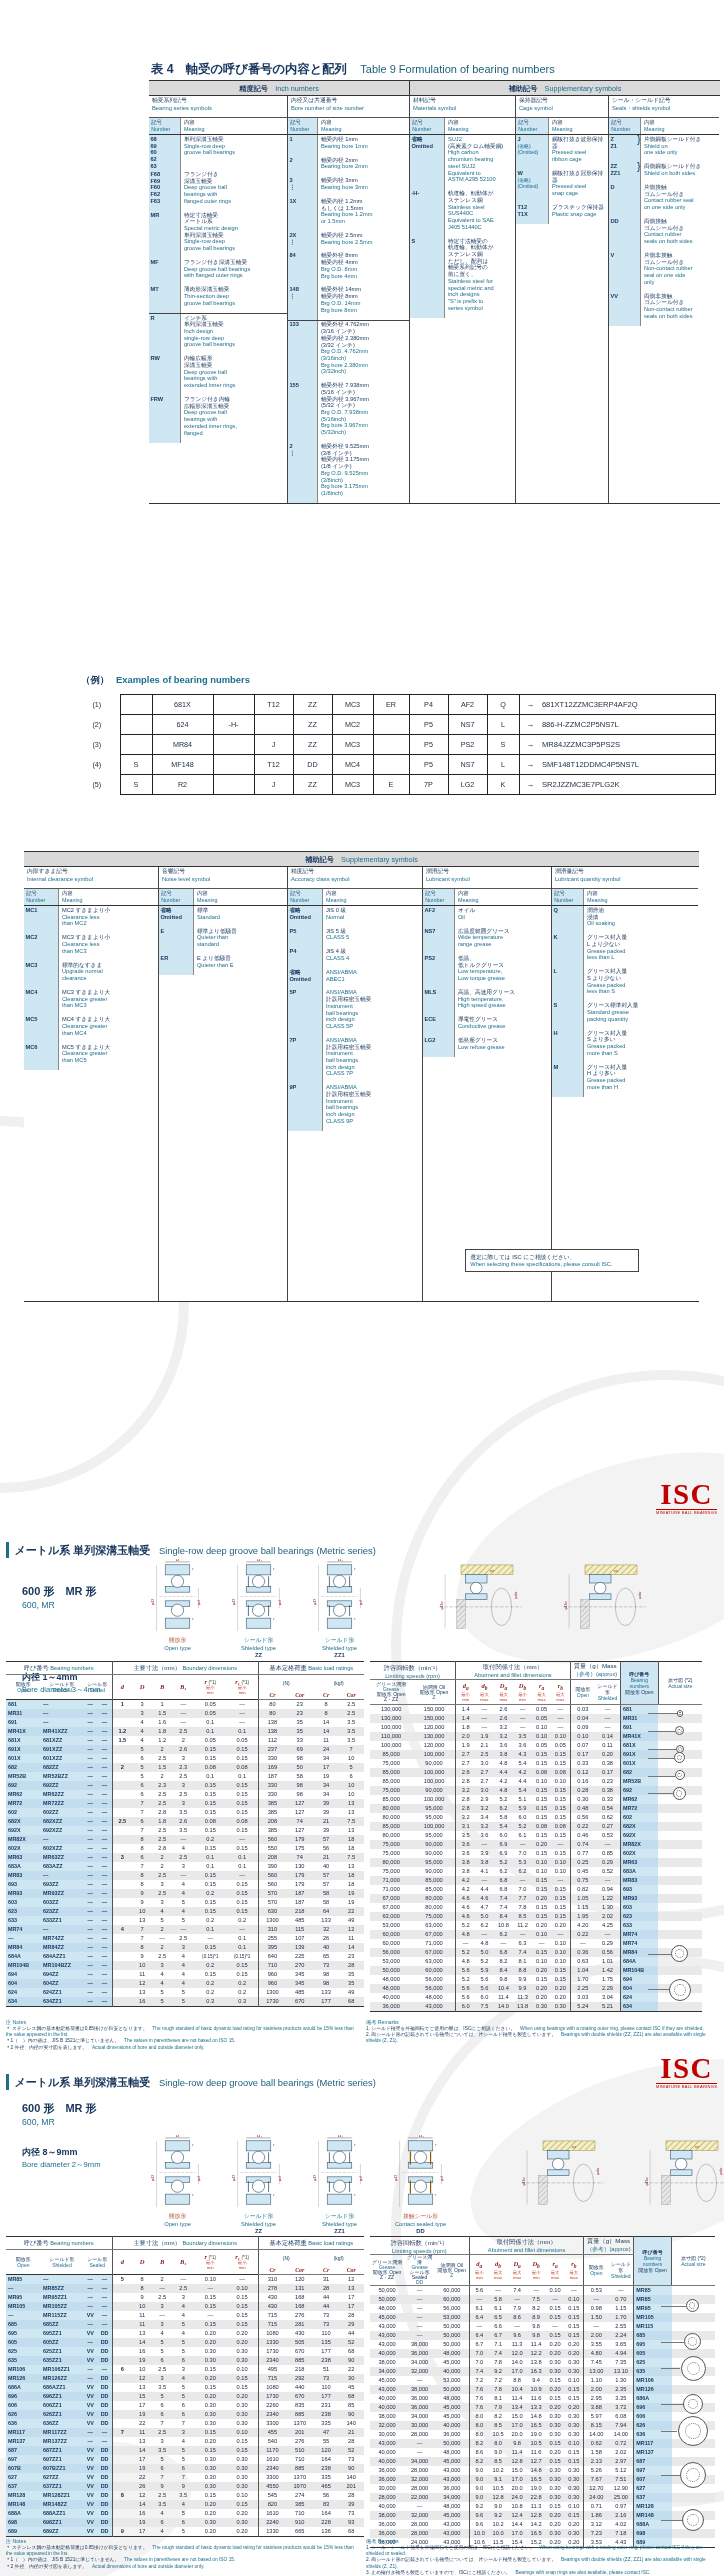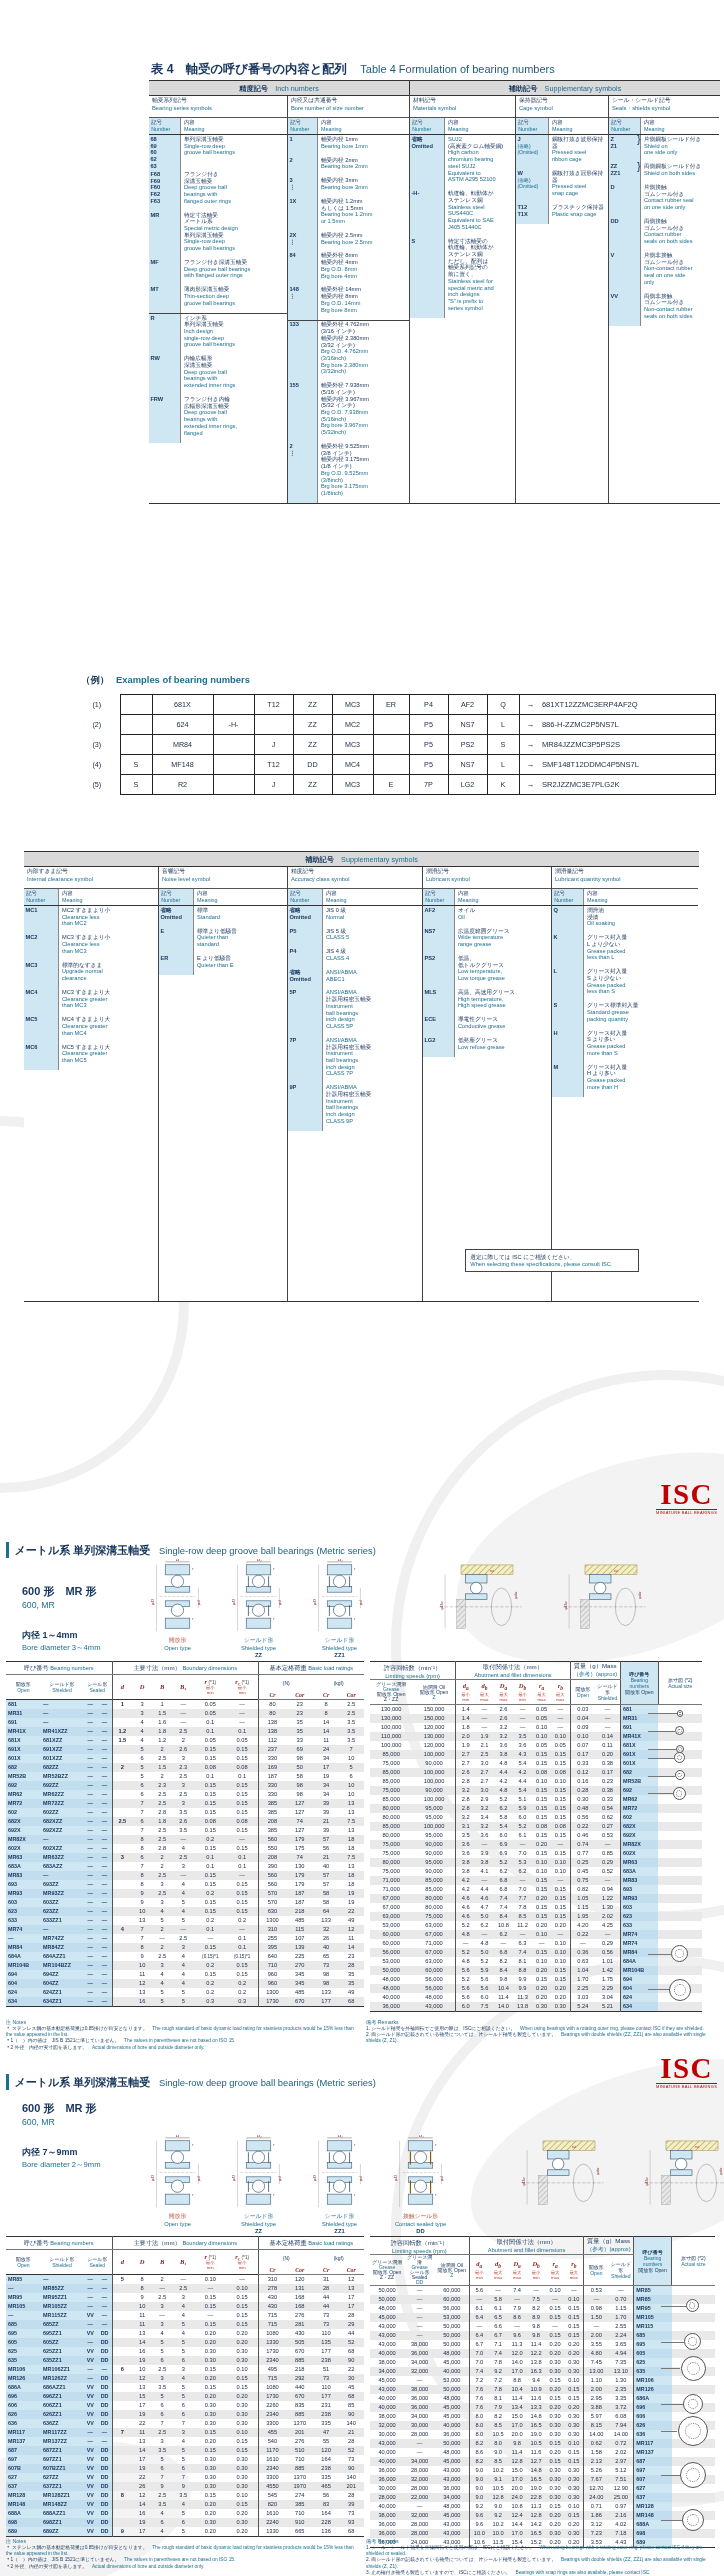--- a/index.html
+++ b/index.html
@@ -93,21 +93,21 @@
 
 <div class="swoosh" style="width:551px;height:551px;right:-217px;top:1370px"></div>
 <div class="swoosh" style="width:377px;height:377px;left:-188px;top:1116px"></div>
 <div class="swoosh" style="width:551px;height:551px;right:-217px;top:1956px"></div>
 <div class="swoosh2" style="width:362px;height:188px;right:-87px;top:1464px;transform:rotate(-18deg)"></div>
 <div class="swoosh2" style="width:362px;height:174px;right:-101px;top:2072px;transform:rotate(-18deg)"></div>
 <div class="swoosh2" style="width:304px;height:145px;left:-109px;top:2449px;transform:rotate(-15deg)"></div>
 
 <div id="main-title" class="abs" style="left:151px;top:61px">
   <span class="t-jp">表 4　軸受の呼び番号の内容と配列</span>
-  <span class="t-en">Table 4  Formulation of bearing numbers</span>
+  <span class="t-en">Table 9  Formulation of bearing numbers</span>
 </div>
 
 <div id="basic-table" class="abs gwrap" style="left:149px;top:80px;width:571px">
     <div class="gband">
       <div class="gband-cell" style="width:261px"><span class="jp b">精度記号</span>　<span class="en">Inch numbers</span></div>
       <div class="gband-cell" style="flex:1"><span class="jp b">補助記号</span>　<span class="en">Supplementary symbols</span></div>
     </div>
     <div class="grps">
       <div class="grp" style="width:139px">
         <div class="ghead">
@@ -1061,21 +1061,21 @@
 </div>
 <div class="abs sechead" style="left:5.8px;top:1542px">
   <div class="secbar"></div>
   <span class="sj">メートル系 単列深溝玉軸受</span>
   <span class="se">Single-row deep groove ball bearings (Metric series)</span>
 </div>
 <div class="abs model" style="left:22px;top:1584px">
   <div class="mj">600 形　MR 形</div>
   <div class="me">600, MR</div>
 </div>
-<div class="abs borelbl" style="left:22px;top:1629px">
+<div class="abs borelbl" style="left:22px;top:1671px">
   <div class="bj">内径 1～4mm</div>
   <div class="be">Bore diameter 3～4mm</div>
 </div>
 <div id="diagrams1">
     <div class="diag" style="left:149px;top:1559px"><svg width="57" height="75" viewBox="0 0 78 104">
         <line x1="22" y1="4" x2="56" y2="4" stroke="#666" stroke-width=".7"></line>
         <text x="37" y="3" font-size="7" font-style="italic" fill="#8b2020" font-family="Liberation Serif,serif">B</text>
         <line x1="10" y1="8" x2="10" y2="100" stroke="#888" stroke-width=".5"></line>
         <text x="1" y="58" font-size="6.5" font-style="italic" fill="#8b2020" font-family="Liberation Serif,serif" transform="rotate(-90 7 58)">φD</text>
         <line x1="68" y1="40" x2="68" y2="68" stroke="#888" stroke-width=".5"></line>
@@ -2365,21 +2365,21 @@
 <div class="abs sechead" style="left:5.8px;top:2074px">
   <div class="secbar"></div>
   <span class="sj">メートル系 単列深溝玉軸受</span>
   <span class="se">Single-row deep groove ball bearings (Metric series)</span>
 </div>
 <div class="abs model" style="left:22px;top:2101px">
   <div class="mj">600 形　MR 形</div>
   <div class="me">600, MR</div>
 </div>
 <div class="abs borelbl" style="left:22px;top:2146px">
-  <div class="bj">内径 7～9mm</div>
+  <div class="bj">内径 8～9mm</div>
   <div class="be">Bore diameter 2～9mm</div>
 </div>
 <div id="diagrams2">
     <div class="diag" style="left:149px;top:2135px"><svg width="57" height="75" viewBox="0 0 78 104">
         <line x1="22" y1="4" x2="56" y2="4" stroke="#666" stroke-width=".7"></line>
         <text x="37" y="3" font-size="7" font-style="italic" fill="#8b2020" font-family="Liberation Serif,serif">B</text>
         <line x1="10" y1="8" x2="10" y2="100" stroke="#888" stroke-width=".5"></line>
         <text x="1" y="58" font-size="6.5" font-style="italic" fill="#8b2020" font-family="Liberation Serif,serif" transform="rotate(-90 7 58)">φD</text>
         <line x1="68" y1="40" x2="68" y2="68" stroke="#888" stroke-width=".5"></line>
         <text x="64" y="58" font-size="6.5" font-style="italic" fill="#8b2020" font-family="Liberation Serif,serif" transform="rotate(-90 70 58)">φd</text>

